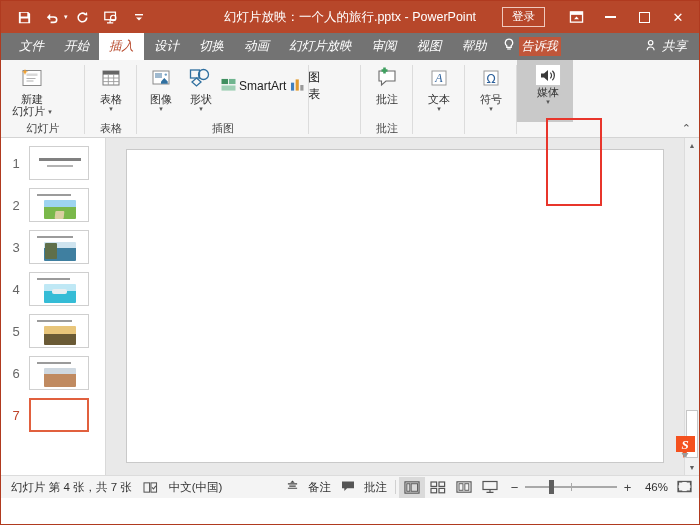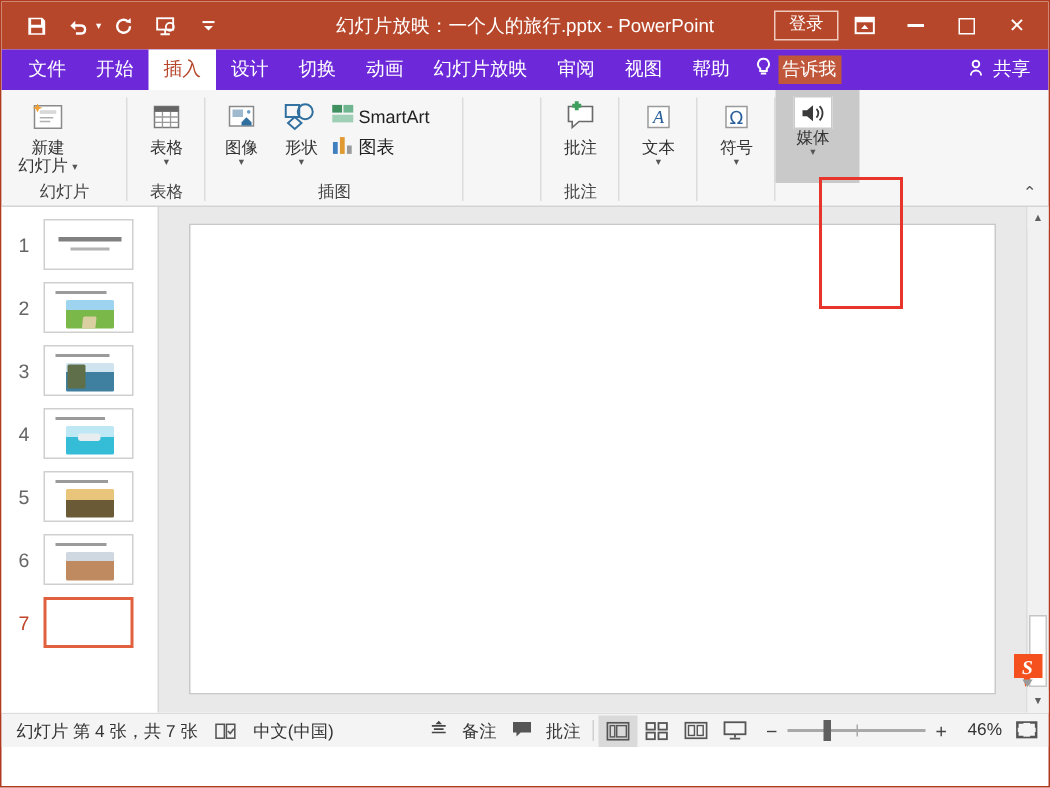--- a/index.html
+++ b/index.html
@@ -28,34 +28,35 @@
   .title-text {
     position: absolute; left: 0; right: 0; text-align: center;
     color: #fff; font-size: 12.5px; pointer-events: none;
   }
   .win-right {
     margin-left: auto; display: flex; align-items: center; gap: 0px; padding-right: 4px;
     position: relative; z-index: 3;
   }
   .signin {
     border: 1px solid #f0c9bd; color: #fff; font-size: 11.5px;
-    padding: 2px 9px 3px; line-height: 1.2;
+    padding: 2px 9px 3px; margin-right: 14px; line-height: 1.2;
   }
   .win-icon {
     width: 34px; height: 28px; display: flex; align-items: center; justify-content: center;
     color: #fff; font-size: 13px;
   }
   .sq { width: 11px; height: 11px; border: 1.4px solid #fff; }
   .dash { width: 11px; height: 1.6px; background: #fff; }
 
   
   .tabbar {
-    height: 27px; background: #6d28d9;
+    height: 27px; background: #737373;
     display: flex; align-items: stretch; padding-left: 8px;
     position: relative;
+    font-style: italic;
   }
   .tab {
     color: #fff; font-size: 12.5px; padding: 0 10px;
     display: flex; align-items: center; white-space: nowrap;
   }
   .tab.active { background: #ffffff; color: #b7472a; }
   .tellme-wrap { display: flex; align-items: center; margin-left: 6px; gap: 4px; }
   .bulb { color: #fff; font-size: 13px; }
   .tellme { color: #ffffff; font-size: 12px; background: #c0563a; padding: 1px 3px; }
   .share {
@@ -84,21 +85,21 @@
   }
   .btn .glyph {
     width: 30px; height: 28px; display: flex; align-items: center; justify-content: center;
   }
   .btn .blabel {
     font-size: 11px; color: #333; text-align: center; line-height: 12px; white-space: nowrap;
   }
   .btn .blabel2 { font-size: 11px; color: #333; line-height: 12px; white-space: nowrap; }
   .caret-s { font-size: 7px; color: #555; line-height: 7px; margin-top: 0px; }
   .inline-row { display: flex; align-items: center; gap: 3px; font-size: 12px; color: #222; }
-  .stack2 { display: flex; flex-direction: column; gap: 4px; padding-top: 6px; }
+  .stack2 { display: flex; gap: 4px; padding-top: 6px; }
 
   .media-highlight {
     position: absolute; left: 545px; top: 58px; width: 56px; height: 88px;
     border: 2px solid #e8352b; z-index: 5; pointer-events: none;
   }
   .media-btn-bg { background: #c9c9c9; }
 
   .ribbon-collapse {
     position: absolute; right: 8px; bottom: 2px; font-size: 11px; color: #555;
   }
@@ -403,21 +404,21 @@
             </svg>
         </span>
         <span class="blabel">符号</span>
         <span class="caret-s">▾</span>
       </div>
     </div>
     <div class="rgroup-label"></div>
   </div>
 
   <div class="rgroup nodiv" style="width:56px">
-    <div class="rgroup-items media-btn-bg" style="flex-direction:column;align-items:flex-start;padding:3px 0 0;height:100%">
+    <div class="rgroup-items media-btn-bg" style="flex-direction:column;align-items:flex-end;padding:3px 0 0;height:100%">
       <div class="btn" style="min-width:50px;padding-top:1px">
         <span class="glyph" style="background:#fff;border:1px solid #cacaca;width:26px;height:22px">
           <svg width="18" height="15" viewBox="0 0 18 15">
               <path fill="#3a3a3a" d="M2 5.5h3l4-3.4v10.8l-4-3.4H2z"></path>
               <path fill="none" stroke="#3a3a3a" stroke-width="1.2" d="M11.3 4.6a4 4 0 0 1 0 5.8M13.4 2.8a6.6 6.6 0 0 1 0 9.4"></path>
             </svg>
         </span>
         <span class="blabel">媒体</span>
         <span class="caret-s">▾</span>
       </div>

